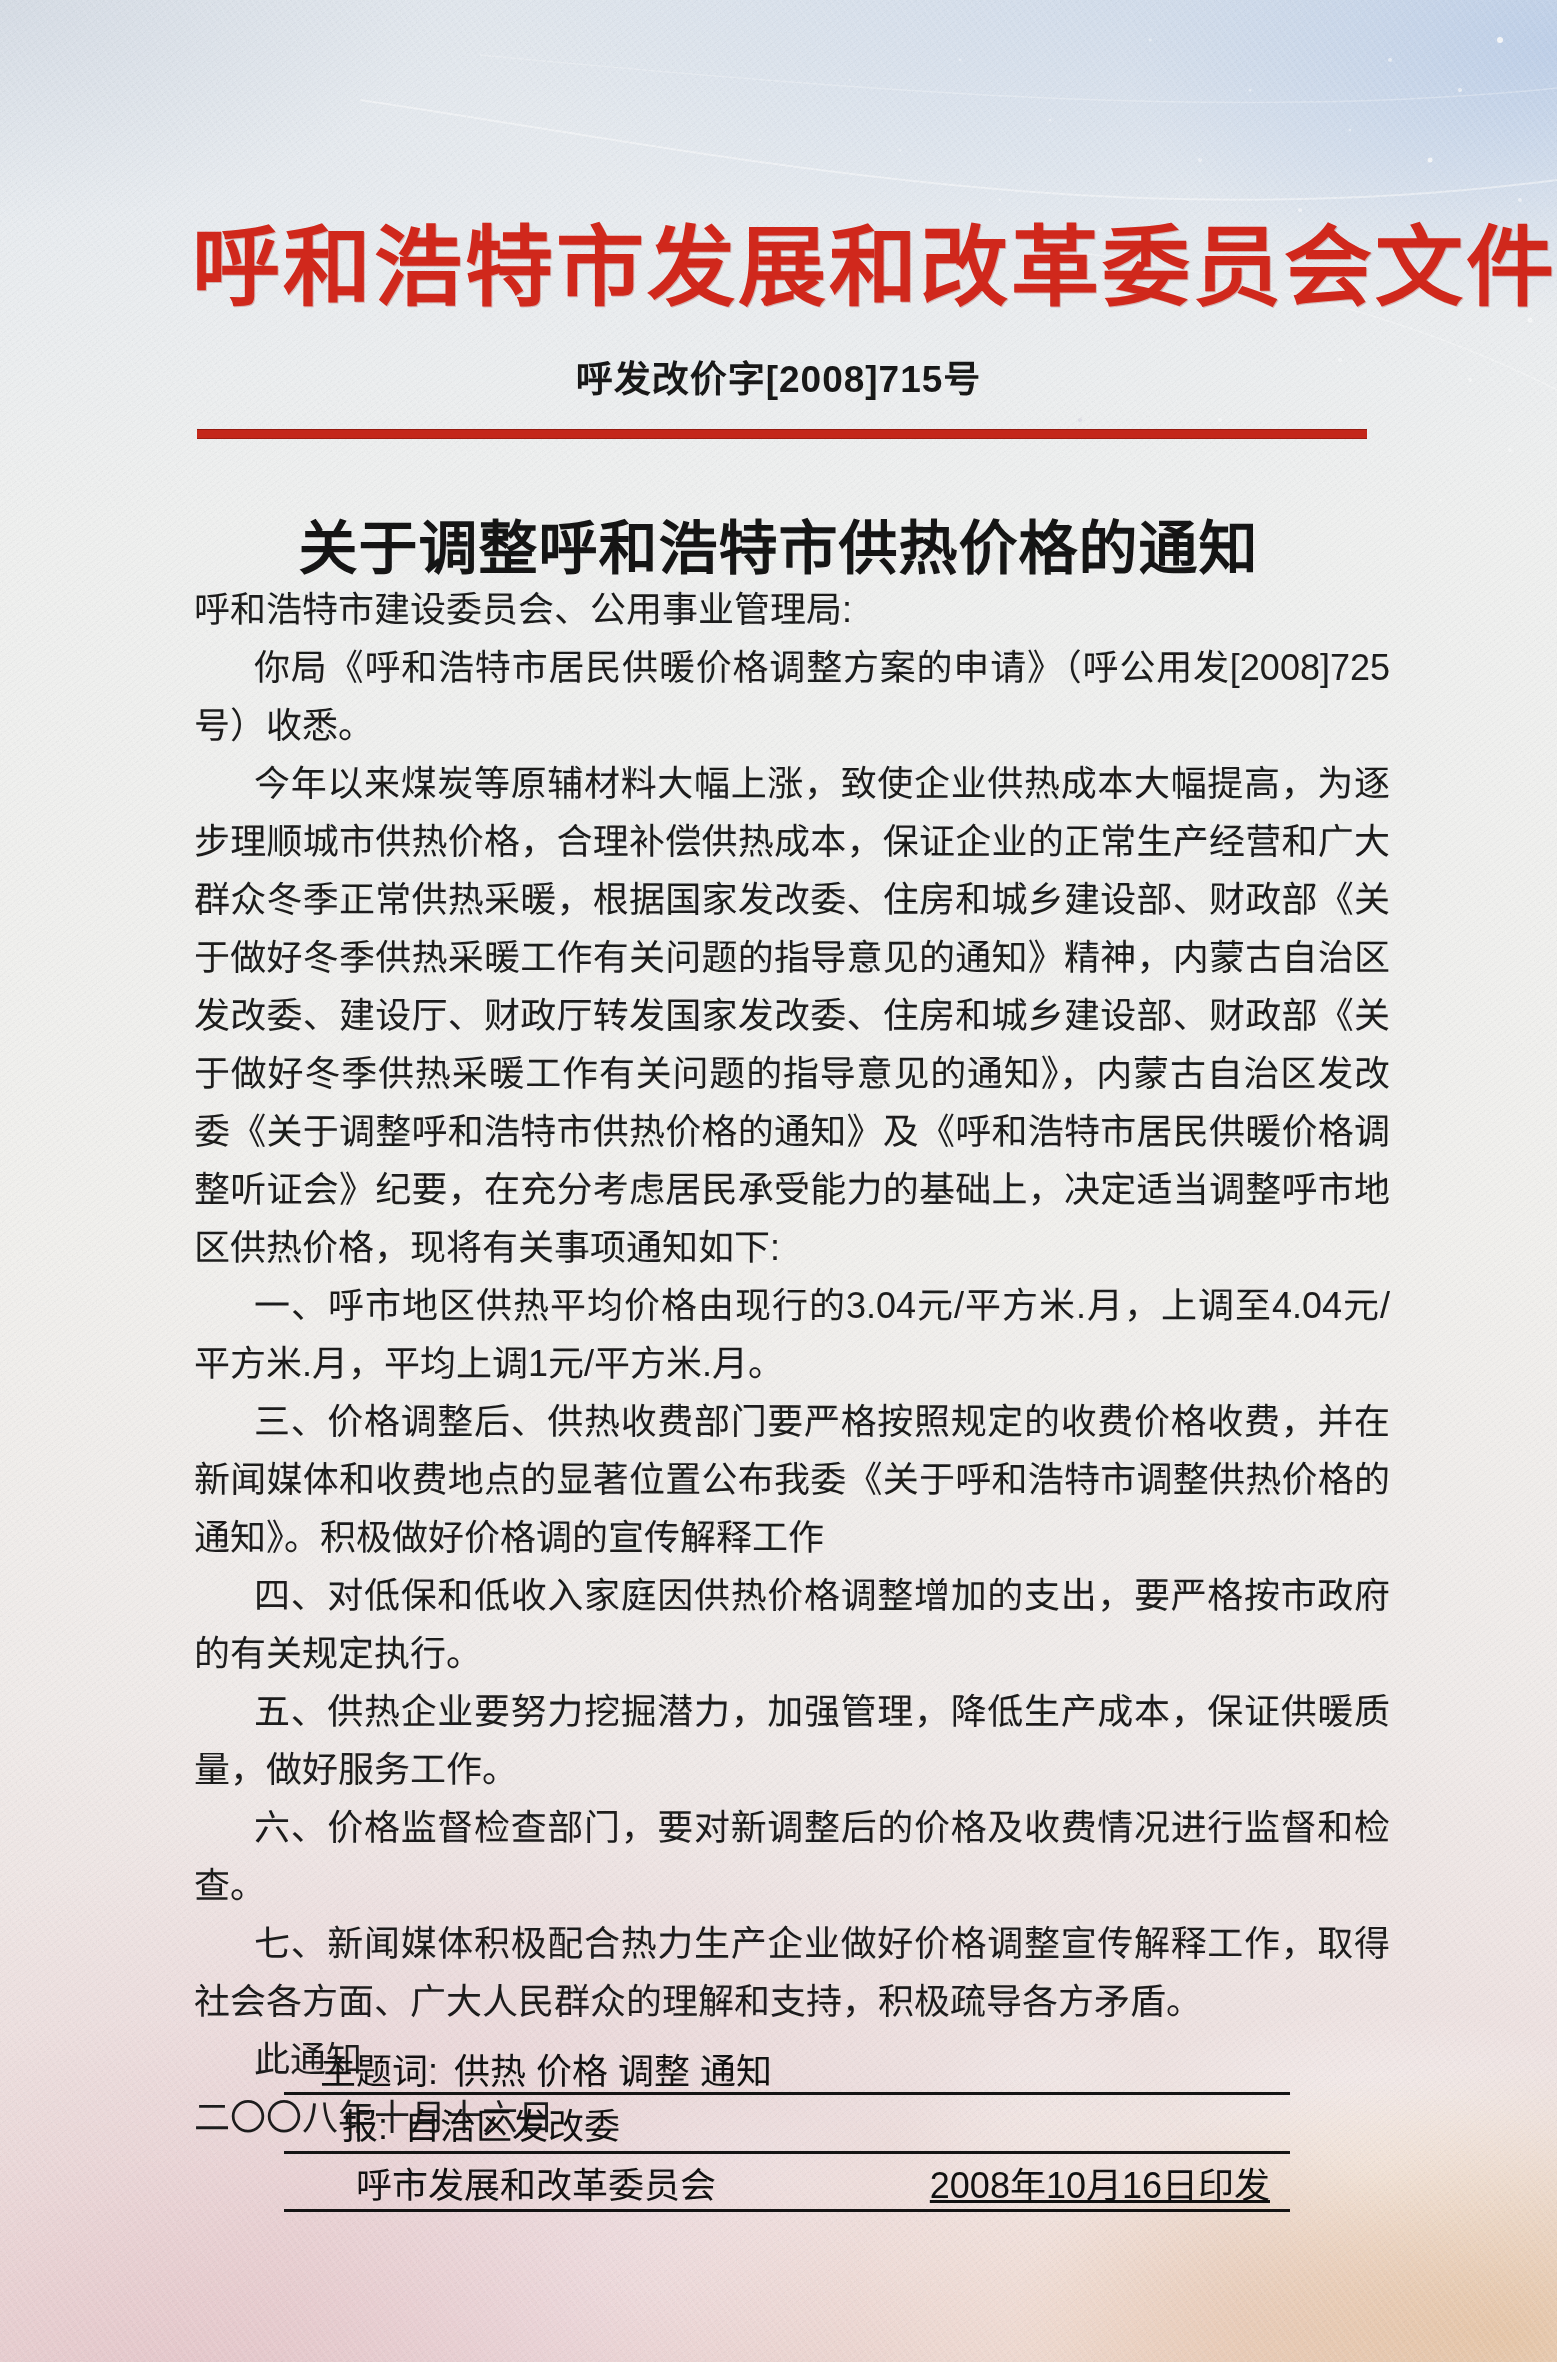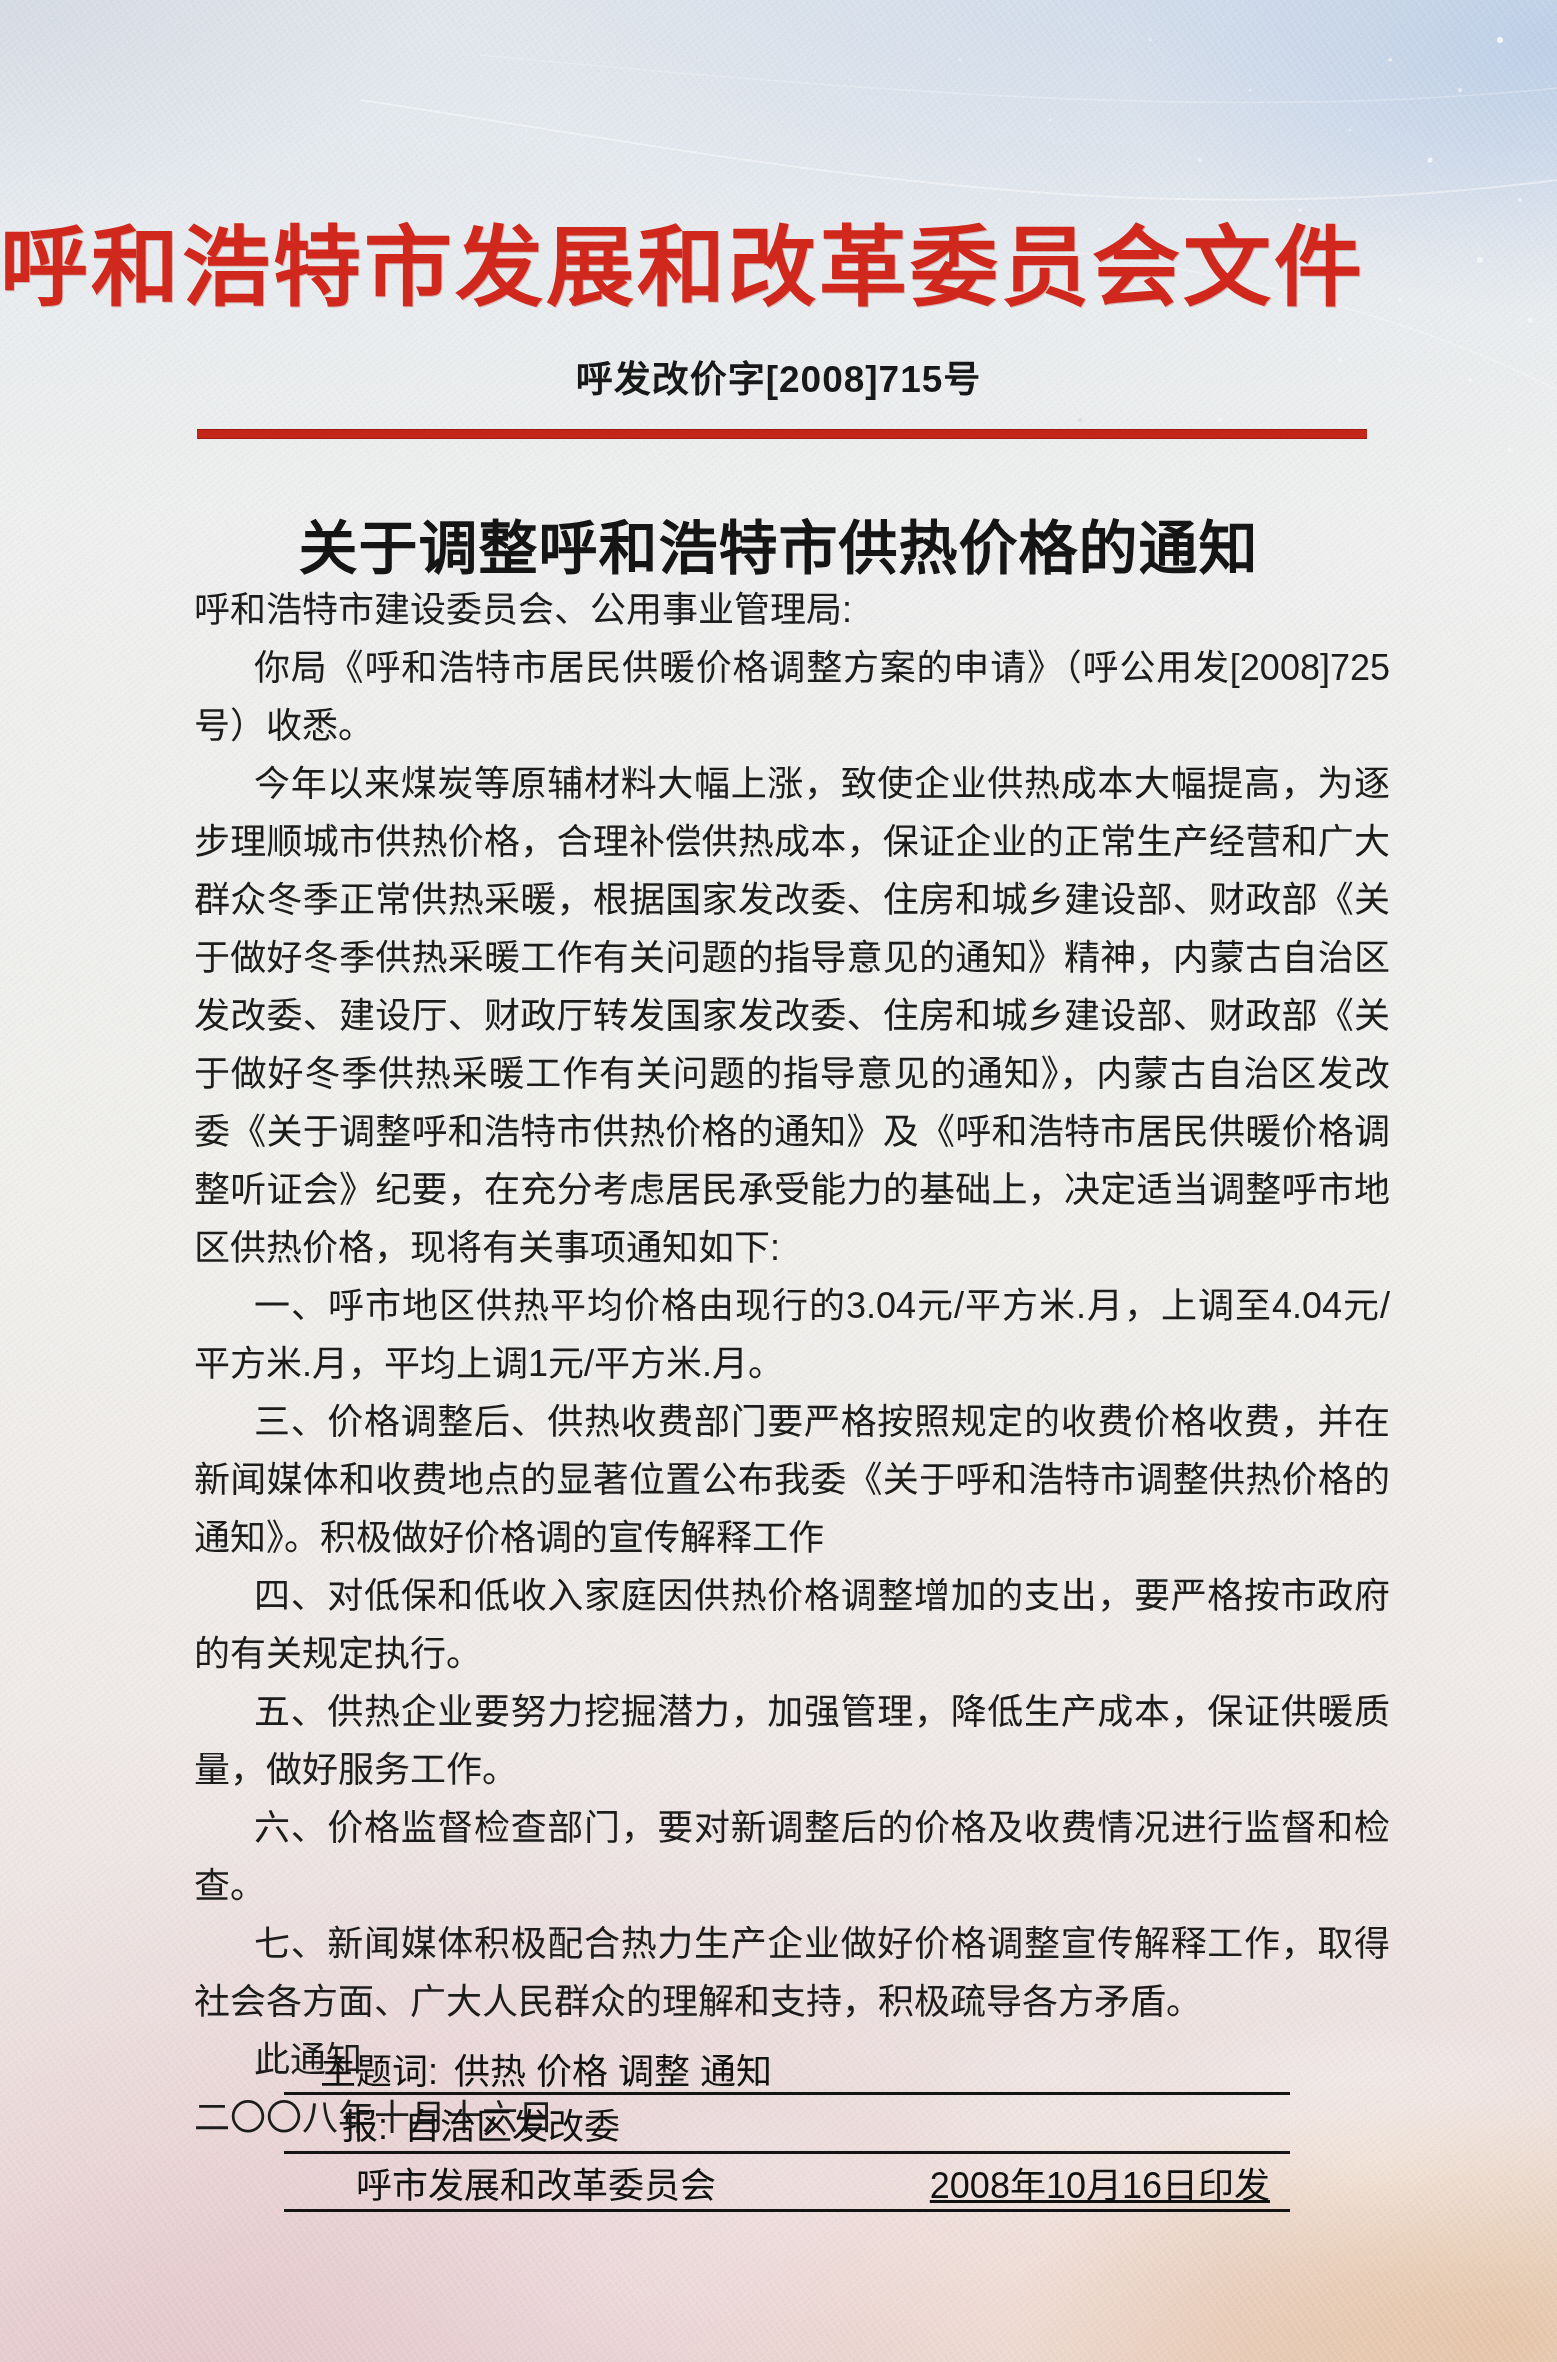--- a/index.html
+++ b/index.html
@@ -29,21 +29,21 @@
     position:absolute;inset:0;pointer-events:none;
     background:
       repeating-linear-gradient(55deg, rgba(255,255,255,0.07) 0 2px, rgba(255,255,255,0) 2px 6px),
       repeating-linear-gradient(-38deg, rgba(110,120,140,0.035) 0 1px, rgba(0,0,0,0) 1px 5px);
   }
   .grain{position:absolute;inset:0;width:100%;height:100%;opacity:.14;pointer-events:none;}
   .deco{position:absolute;inset:0;width:100%;height:100%;pointer-events:none;}
 
   .org-title{
     position:absolute;top:206px;left:0;width:100%;margin:0;
-    text-align:left;
+    text-align:right;
     font-family:"Liberation Serif","DejaVu Serif",serif;
     font-weight:bold;font-size:88px;line-height:126px;letter-spacing:3px;
     color:#d0281c;
     text-shadow:1px 1px 0 rgba(140,20,10,0.25);
   }
   .doc-number{
     position:absolute;top:349px;left:0;width:100%;
     text-align:center;font-size:37px;font-weight:bold;color:#181818;letter-spacing:1px;
   }
   .red-rule{

